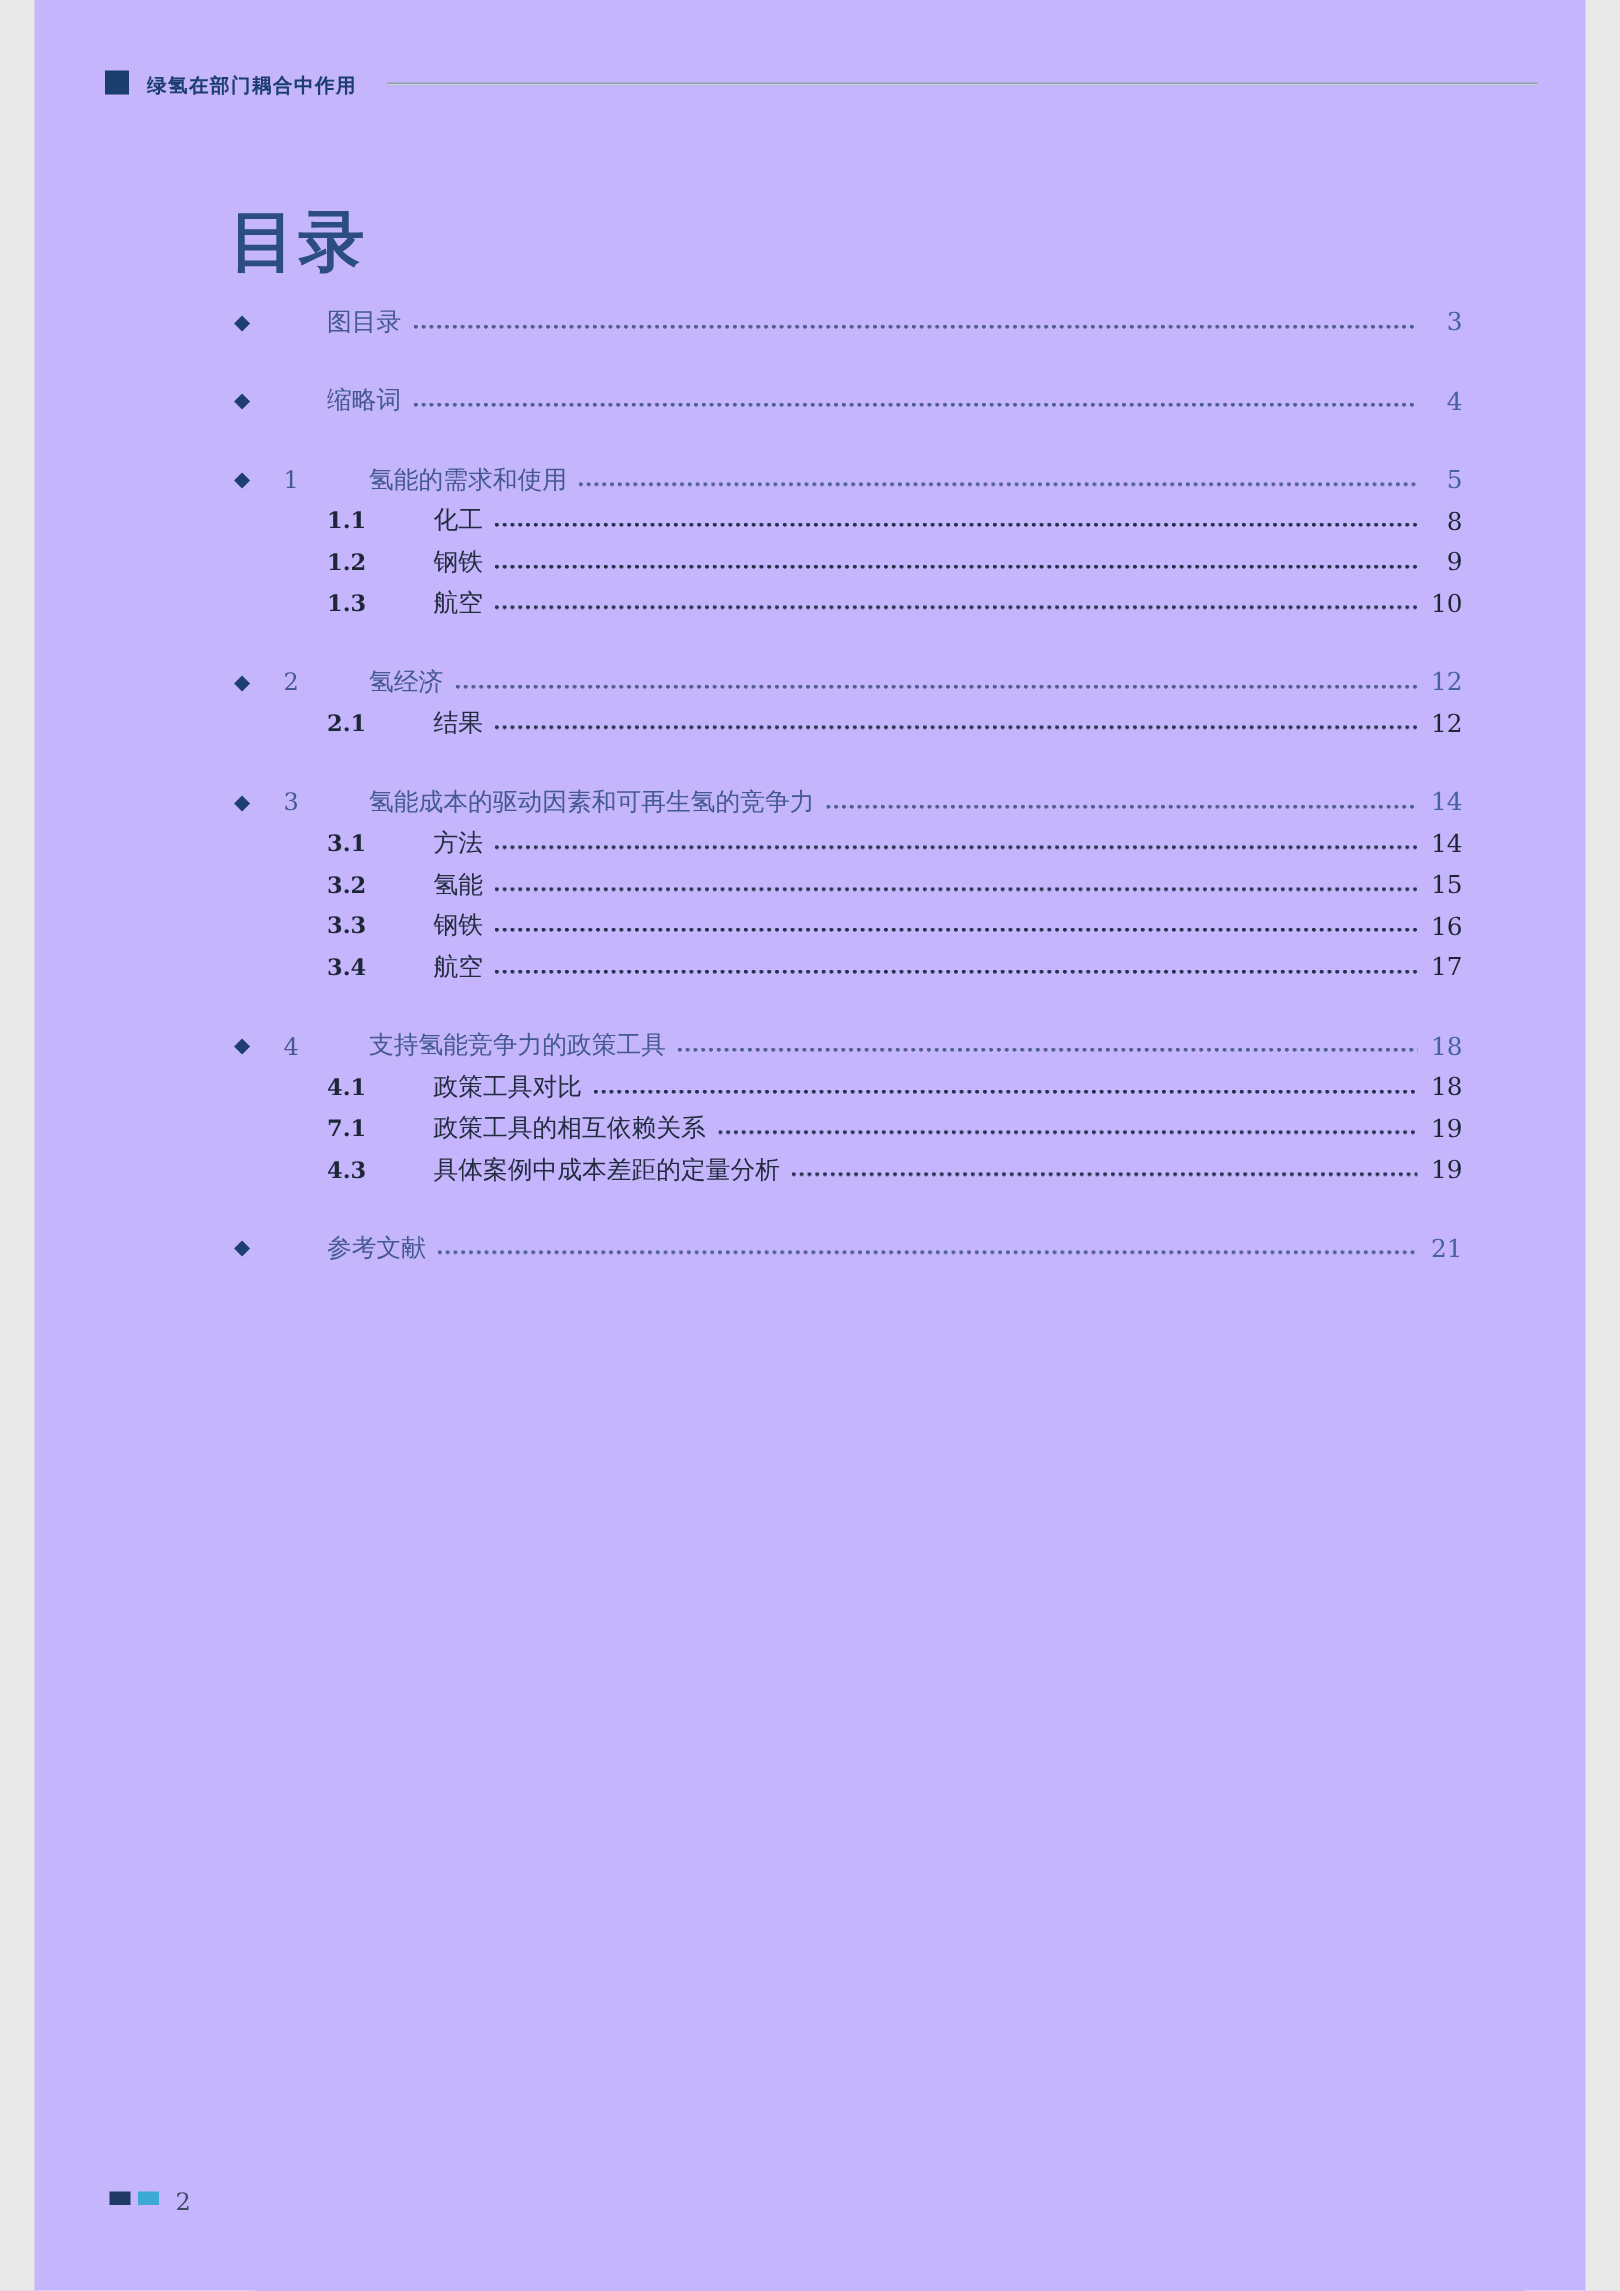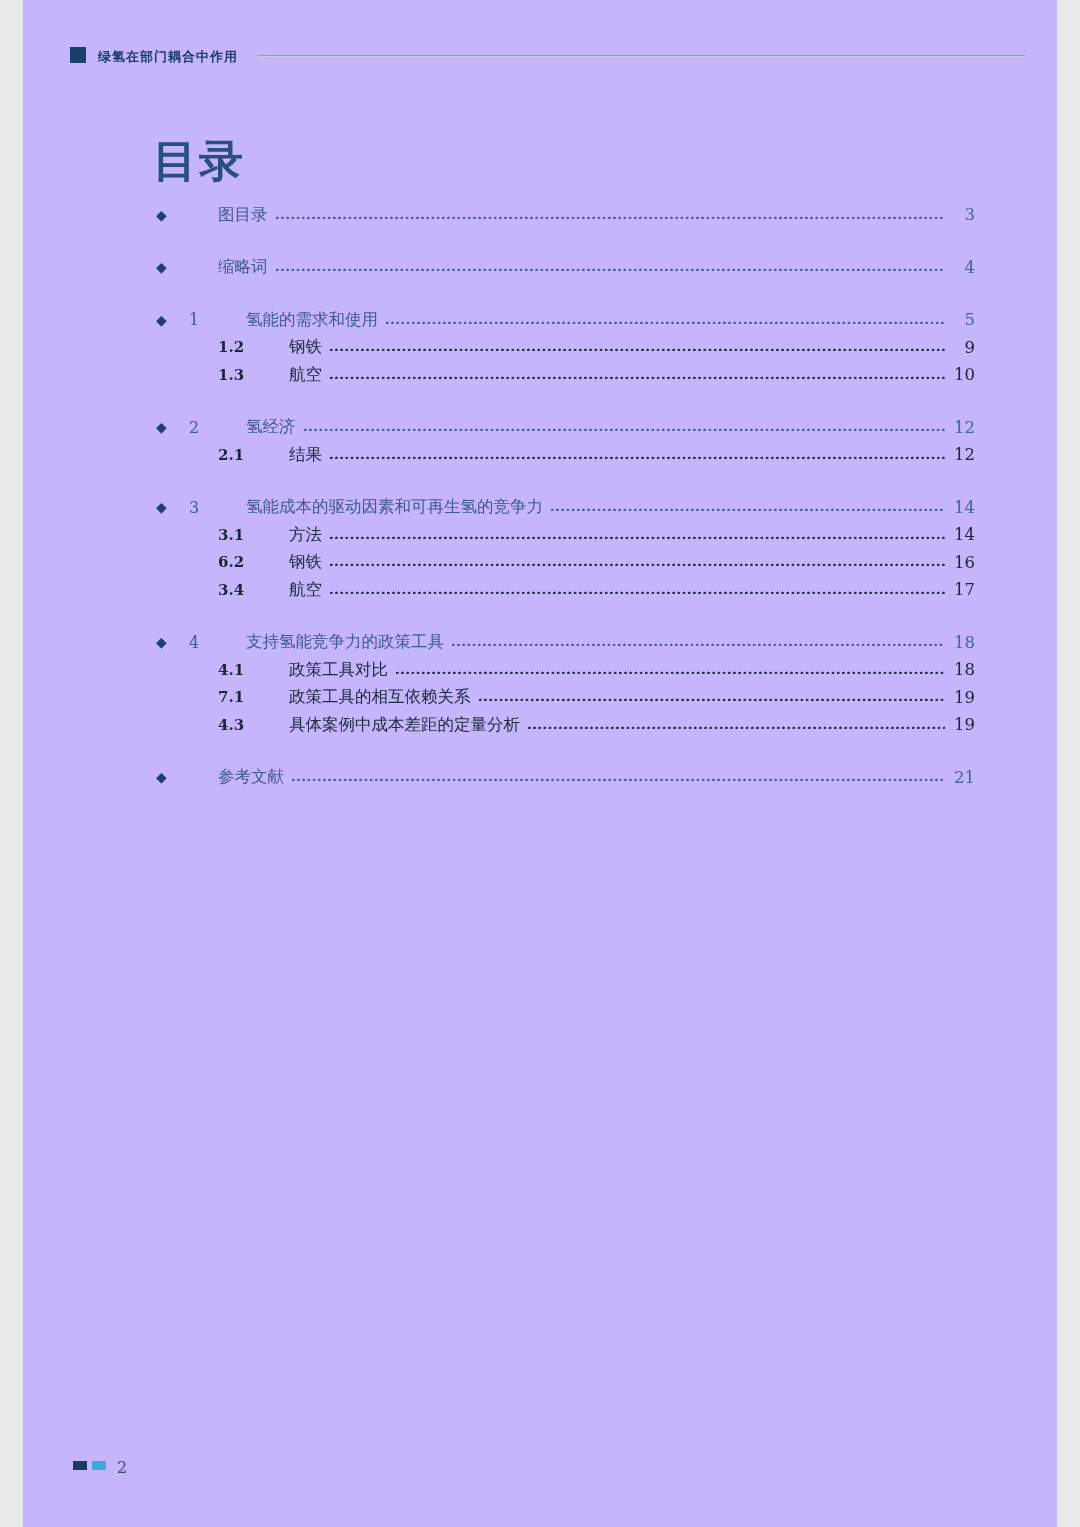--- a/index.html
+++ b/index.html
@@ -115,20 +115,27 @@
     </div>
       <div class="toc-row lvl1">
       <span class="bullet">◆</span>
       <span class="num">1</span>
       <span class="label">氢能的需求和使用</span>
       <span class="leader"></span>
       <span class="pageno">5</span>
     </div>
       <div class="toc-row lvl2">
 
+      <span class="num">1.1</span>
+      <span class="label">化工</span>
+      <span class="leader"></span>
+      <span class="pageno">8</span>
+    </div>
+      <div class="toc-row lvl2">
+
       <span class="num">1.2</span>
       <span class="label">钢铁</span>
       <span class="leader"></span>
       <span class="pageno">9</span>
     </div>
       <div class="toc-row lvl2">
 
       <span class="num">1.3</span>
       <span class="label">航空</span>
       <span class="leader"></span>
@@ -157,21 +164,28 @@
     </div>
       <div class="toc-row lvl2">
 
       <span class="num">3.1</span>
       <span class="label">方法</span>
       <span class="leader"></span>
       <span class="pageno">14</span>
     </div>
       <div class="toc-row lvl2">
 
-      <span class="num">6.2</span>
+      <span class="num">3.2</span>
+      <span class="label">氢能</span>
+      <span class="leader"></span>
+      <span class="pageno">15</span>
+    </div>
+      <div class="toc-row lvl2">
+
+      <span class="num">3.3</span>
       <span class="label">钢铁</span>
       <span class="leader"></span>
       <span class="pageno">16</span>
     </div>
       <div class="toc-row lvl2">
 
       <span class="num">3.4</span>
       <span class="label">航空</span>
       <span class="leader"></span>
       <span class="pageno">17</span>

